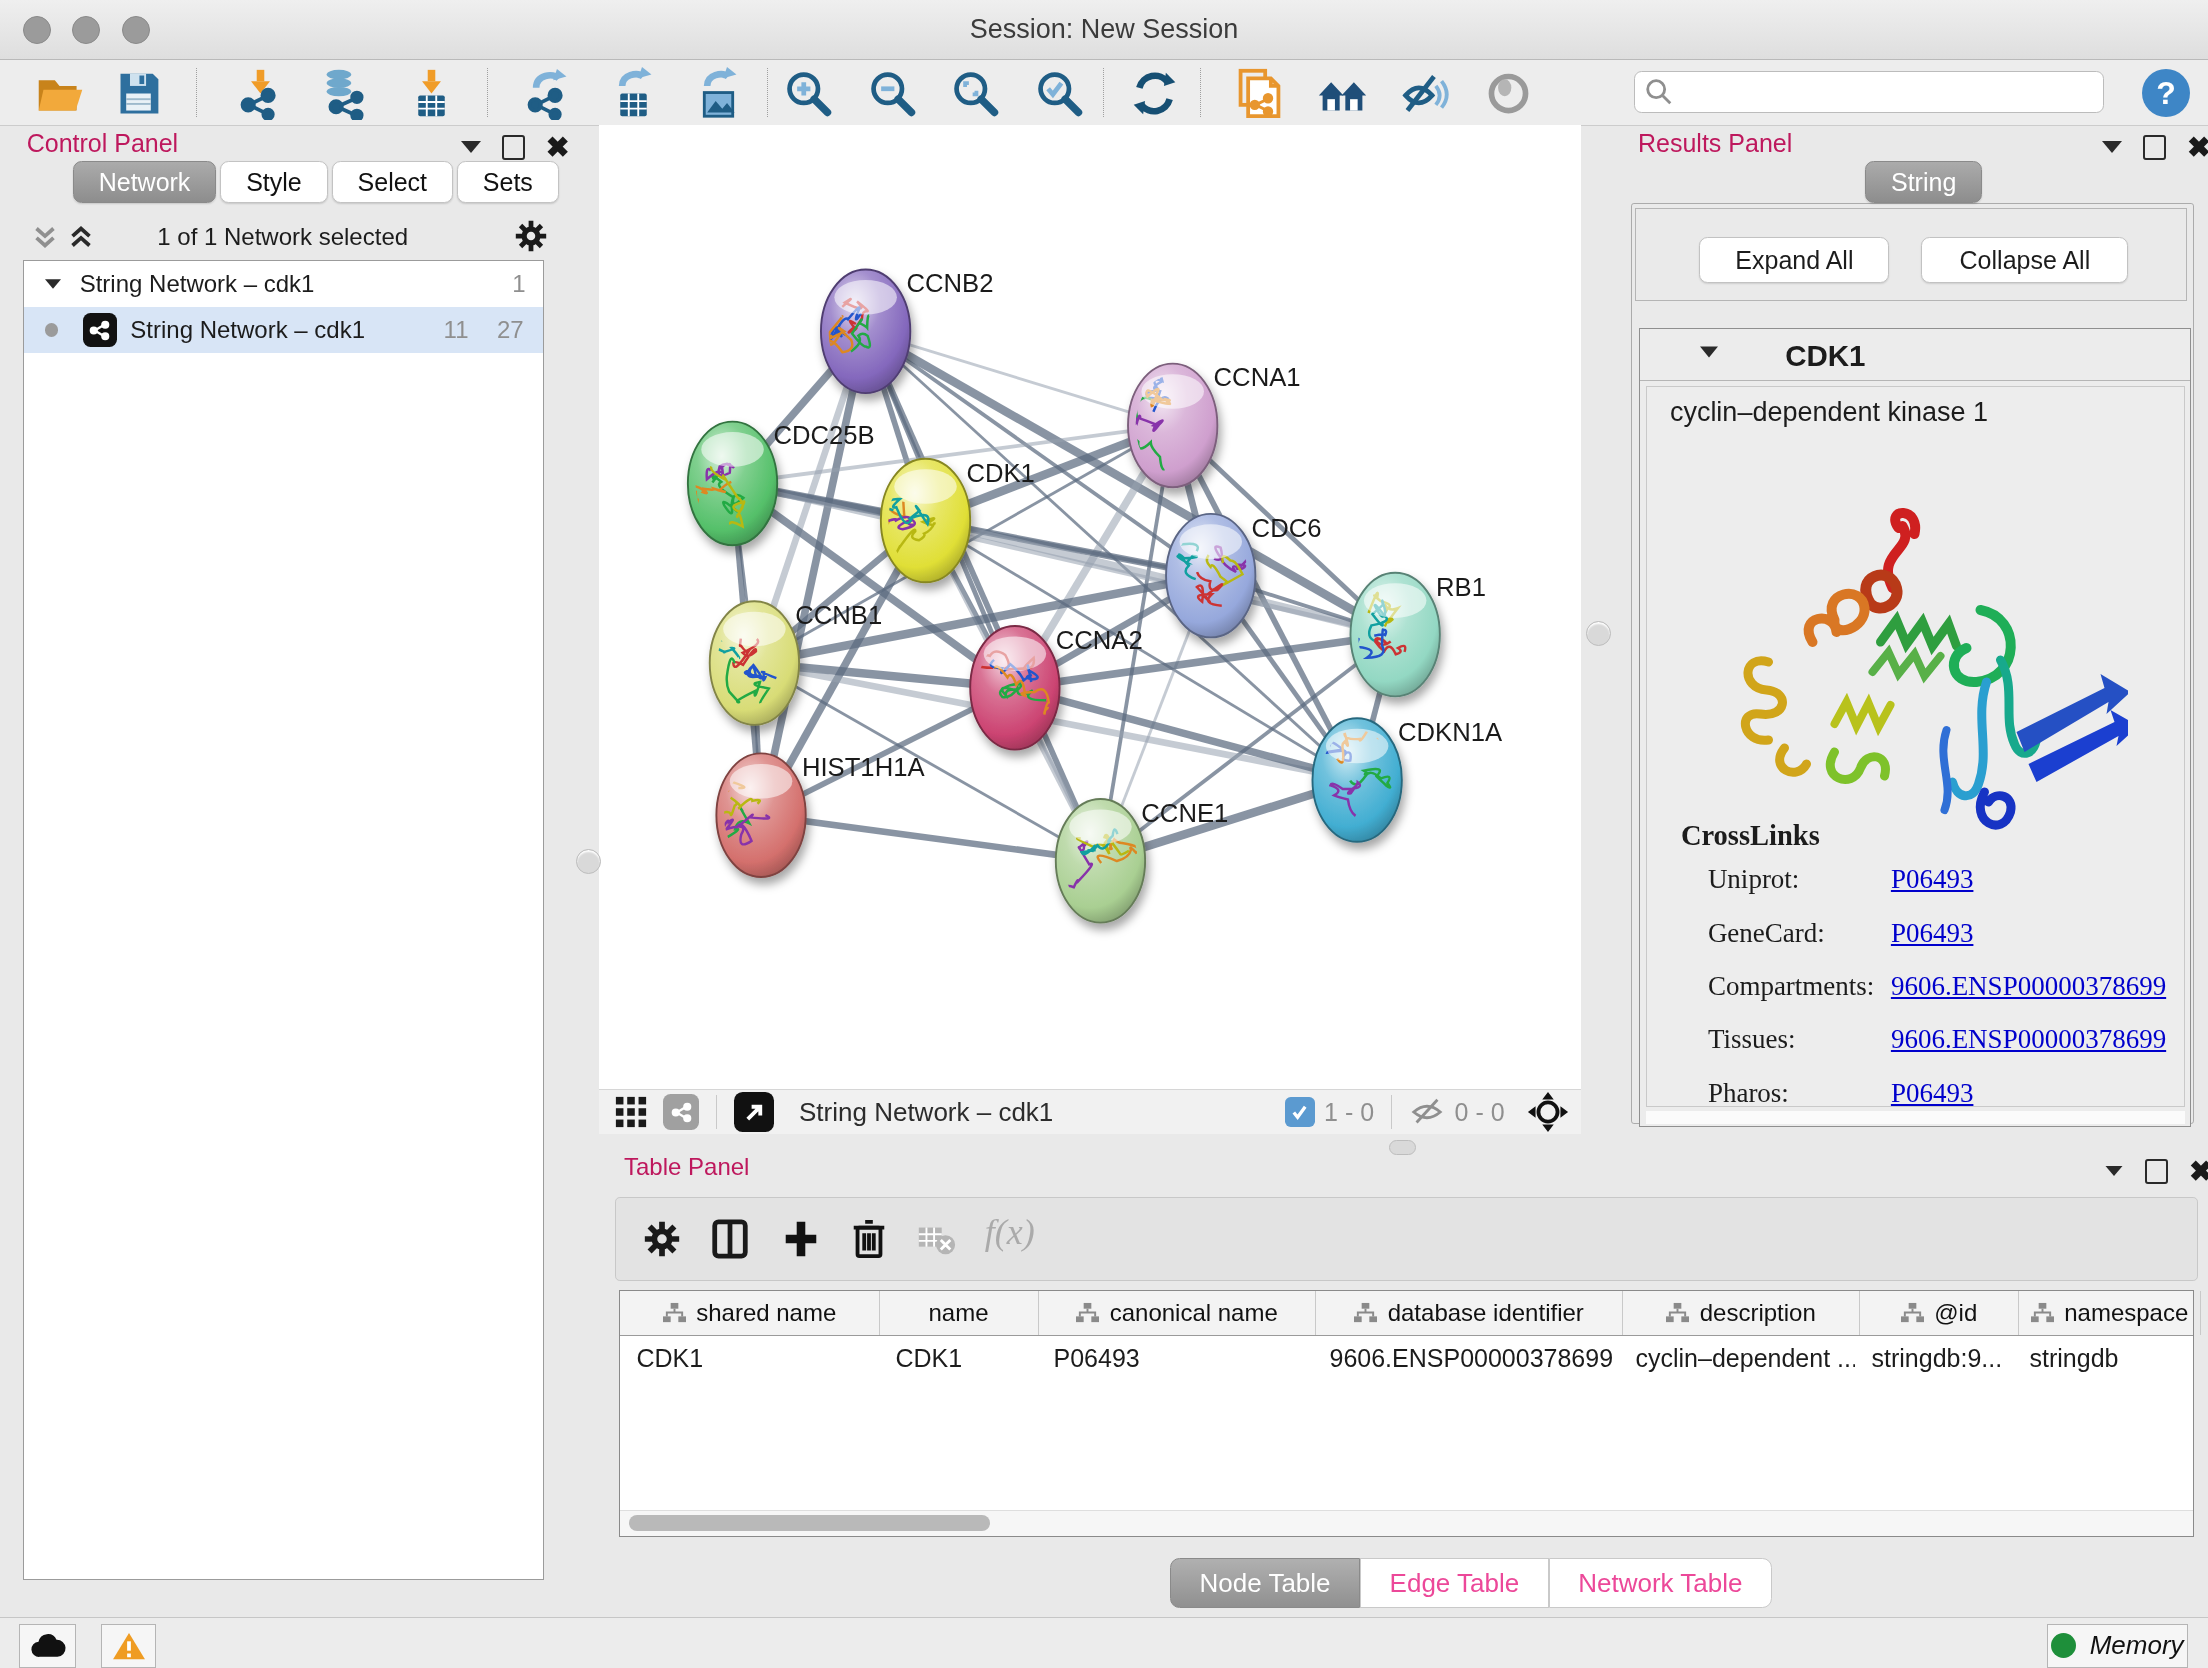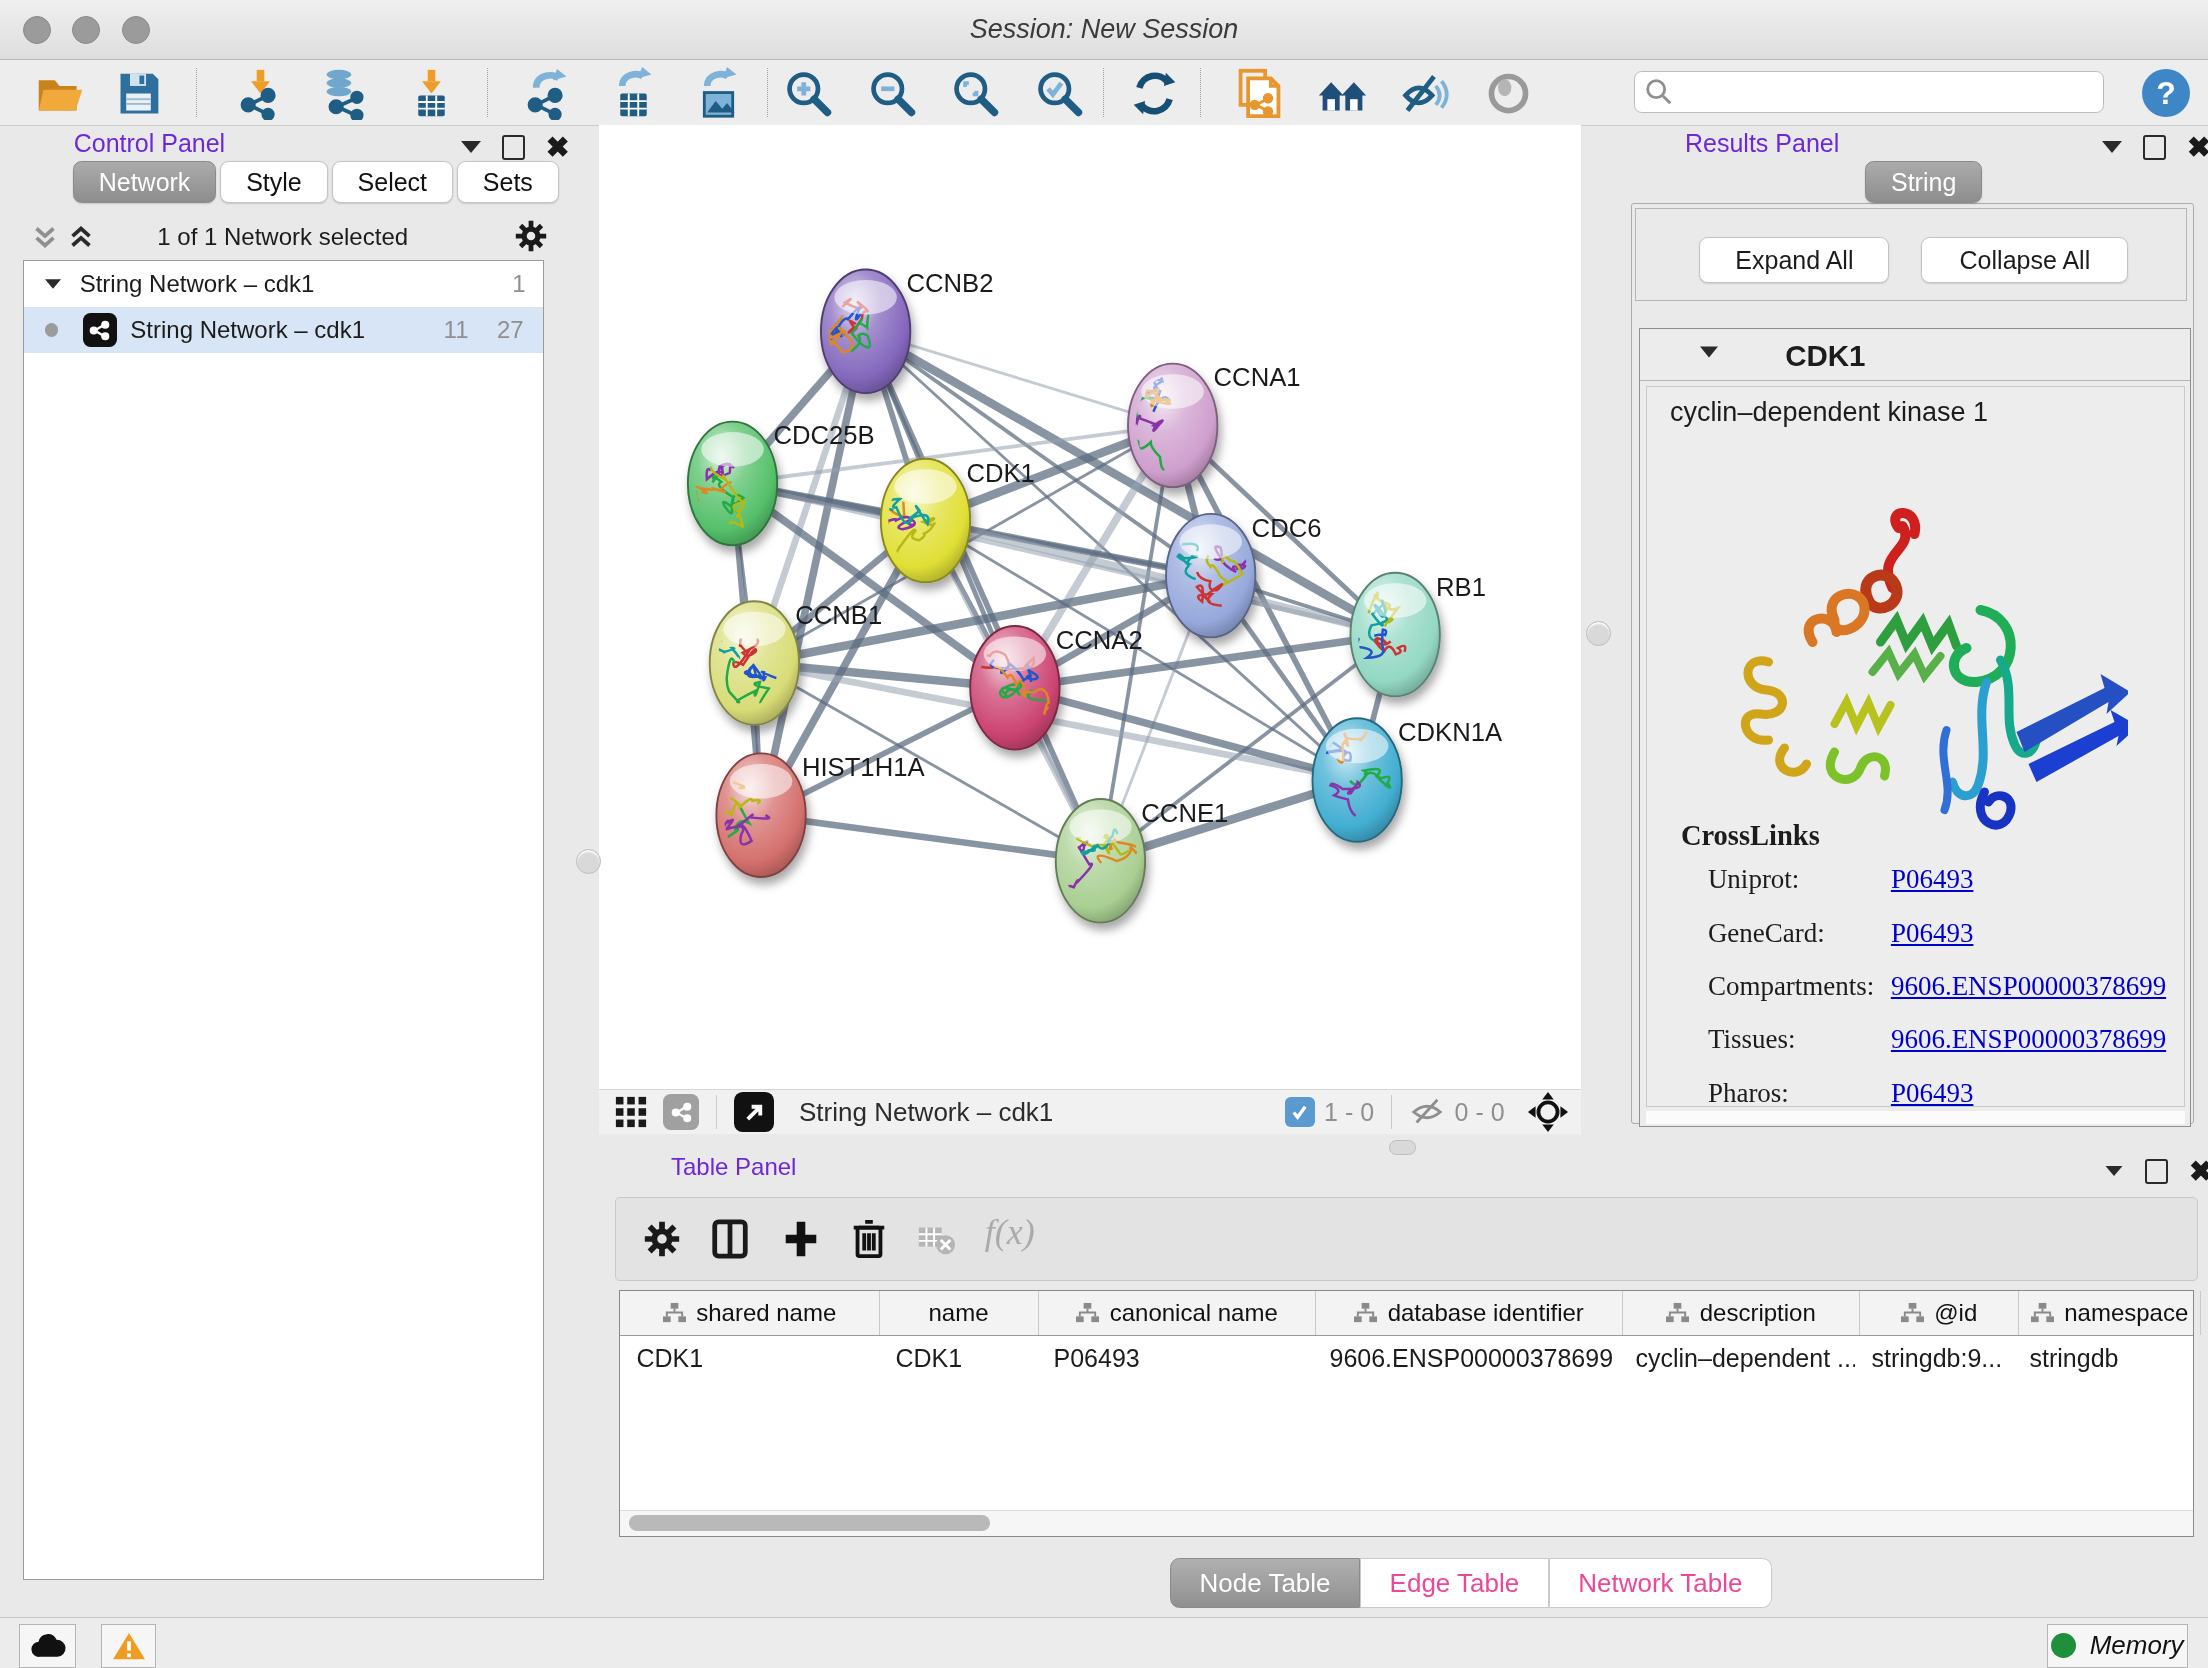--- a/index.html
+++ b/index.html
@@ -6,36 +6,36 @@
   .app{position:relative;width:2208px;height:1668px;background:#e9e9e9;overflow:hidden;
        font-family:"Liberation Sans",sans-serif;color:#1c1c1c;}
   .abs{position:absolute;}
 
   
   .titlebar{position:absolute;left:0;top:0;width:2208px;height:59px;
     background:linear-gradient(#efefef,#dedede);border-bottom:1px solid #b9b9b9;}
   .tl{position:absolute;top:16px;width:26px;height:26px;border-radius:50%;
       background:#9b9b9b;border:1px solid #8a8a8a;}
   .title-text{position:absolute;left:0;top:0;width:100%;height:48px;line-height:59px;
-      text-align:center;font-size:27px;color:#3b3b3b;font-style:italic;}
+      text-align:center;font-size:27px;color:#3b3b3b;}
 
   
   .toolbar{position:absolute;left:0;top:60px;width:2208px;height:65px;background:#ededed;
       border-bottom:1px solid #cccccc;}
   .tbicon{position:absolute;top:6.7px;width:53px;height:53px;cursor:pointer;}
   .tbsep{position:absolute;top:7.6px;height:49px;border-left:1.9px dotted #9f9f9f;width:0;}
   .searchbox{position:absolute;left:1634px;top:11.4px;width:468px;height:40px;background:#fff;
       border:1.9px solid #bcbcbc;border-radius:7.6px;display:flex;align-items:center;}
   .searchbox input{border:none;outline:none;font-size:23px;flex:1;background:transparent;
       font-family:"Liberation Sans",sans-serif;}
   .helpbtn{position:absolute;left:2142px;top:8.6px;width:48px;height:48px;border-radius:50%;
       background:#3e86c6;color:#fff;font-size:32px;font-weight:bold;text-align:center;line-height:48px;}
 
   
-  .panel-title{font-size:25px;color:#6d28d9;margin-left:47px;}
+  .panel-title{font-size:25px;color:#be185d;}
   .win-ctl{position:absolute;top:7.6px;display:flex;gap:21px;align-items:center;}
   .tri-down{width:0;height:0;border-left:10.5px solid transparent;border-right:10.5px solid transparent;
       border-top:12.4px solid #2a2a2a;}
   .float-sq{width:19px;height:21px;border:2.9px solid #2a2a2a;border-radius:2.9px;}
   .close-x{font-size:28.5px;font-weight:bold;color:#1a1a1a;line-height:21px;}
 
   .tab{display:inline-block;height:40px;line-height:40px;padding:0 25px;background:#fff;
       border:1px solid #c3c3c3;border-radius:8.6px;font-size:25px;color:#111;margin-right:3.8px;
       box-shadow:0 1px 1.9px rgba(0,0,0,.15);}
   .tab.active{background:linear-gradient(#ababab,#8d8d8d);color:#fff;border-color:#8a8a8a;}

